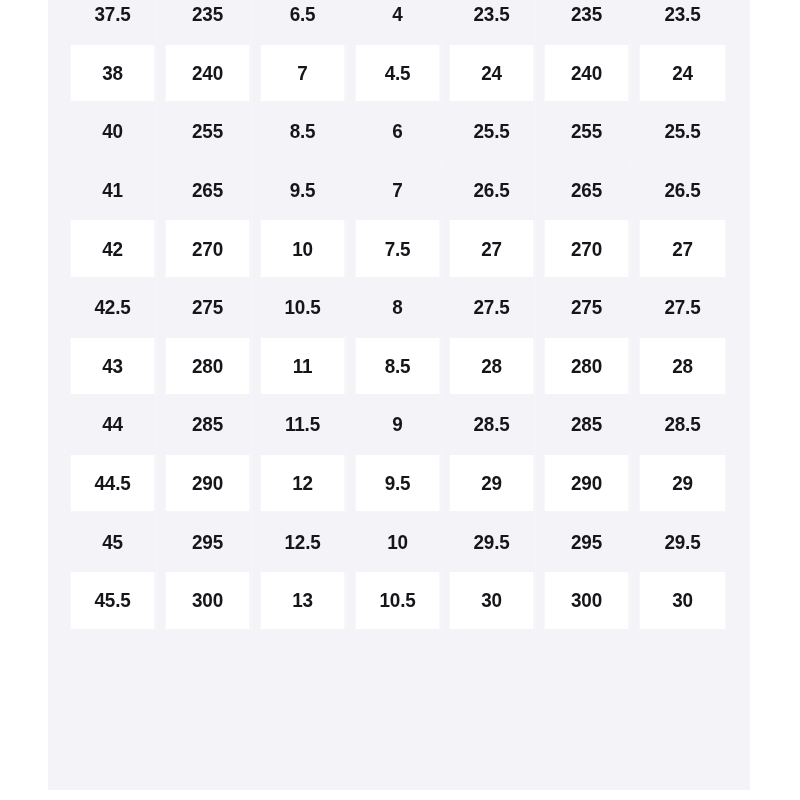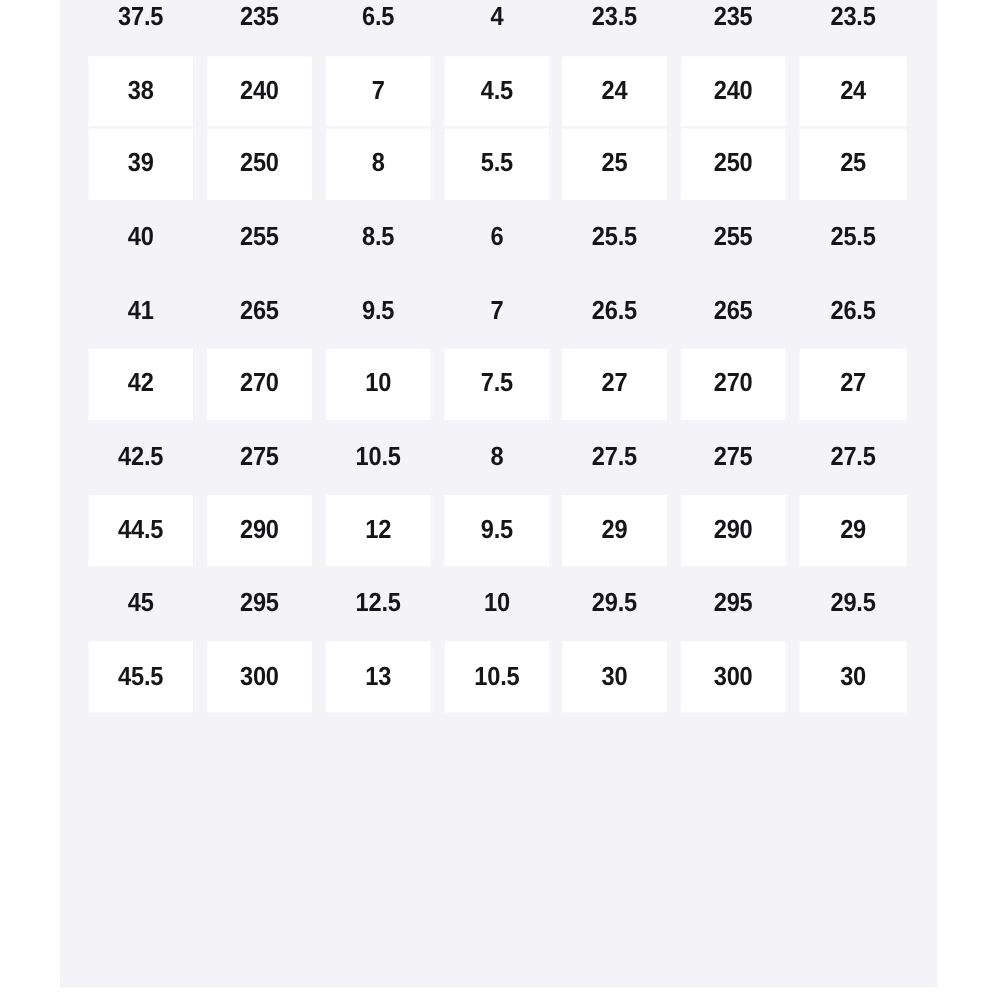--- a/index.html
+++ b/index.html
@@ -92,29 +92,20 @@
           </tr>
           <tr class="row-white">
             <td>38</td>
             <td>240</td>
             <td>7</td>
             <td>4.5</td>
             <td>24</td>
             <td>240</td>
             <td>24</td>
           </tr>
-          <tr class="row-white">
-            <td>39</td>
-            <td>250</td>
-            <td>8</td>
-            <td>5.5</td>
-            <td>25</td>
-            <td>250</td>
-            <td>25</td>
-          </tr>
           <tr class="row-tinted">
             <td>40</td>
             <td>255</td>
             <td>8.5</td>
             <td>6</td>
             <td>25.5</td>
             <td>255</td>
             <td>25.5</td>
           </tr>
           <tr class="row-tinted">
@@ -138,20 +129,38 @@
           <tr class="row-tinted">
             <td>42.5</td>
             <td>275</td>
             <td>10.5</td>
             <td>8</td>
             <td>27.5</td>
             <td>275</td>
             <td>27.5</td>
           </tr>
           <tr class="row-white">
+            <td>43</td>
+            <td>280</td>
+            <td>11</td>
+            <td>8.5</td>
+            <td>28</td>
+            <td>280</td>
+            <td>28</td>
+          </tr>
+          <tr class="row-tinted">
+            <td>44</td>
+            <td>285</td>
+            <td>11.5</td>
+            <td>9</td>
+            <td>28.5</td>
+            <td>285</td>
+            <td>28.5</td>
+          </tr>
+          <tr class="row-white">
             <td>44.5</td>
             <td>290</td>
             <td>12</td>
             <td>9.5</td>
             <td>29</td>
             <td>290</td>
             <td>29</td>
           </tr>
           <tr class="row-tinted">
             <td>45</td>

